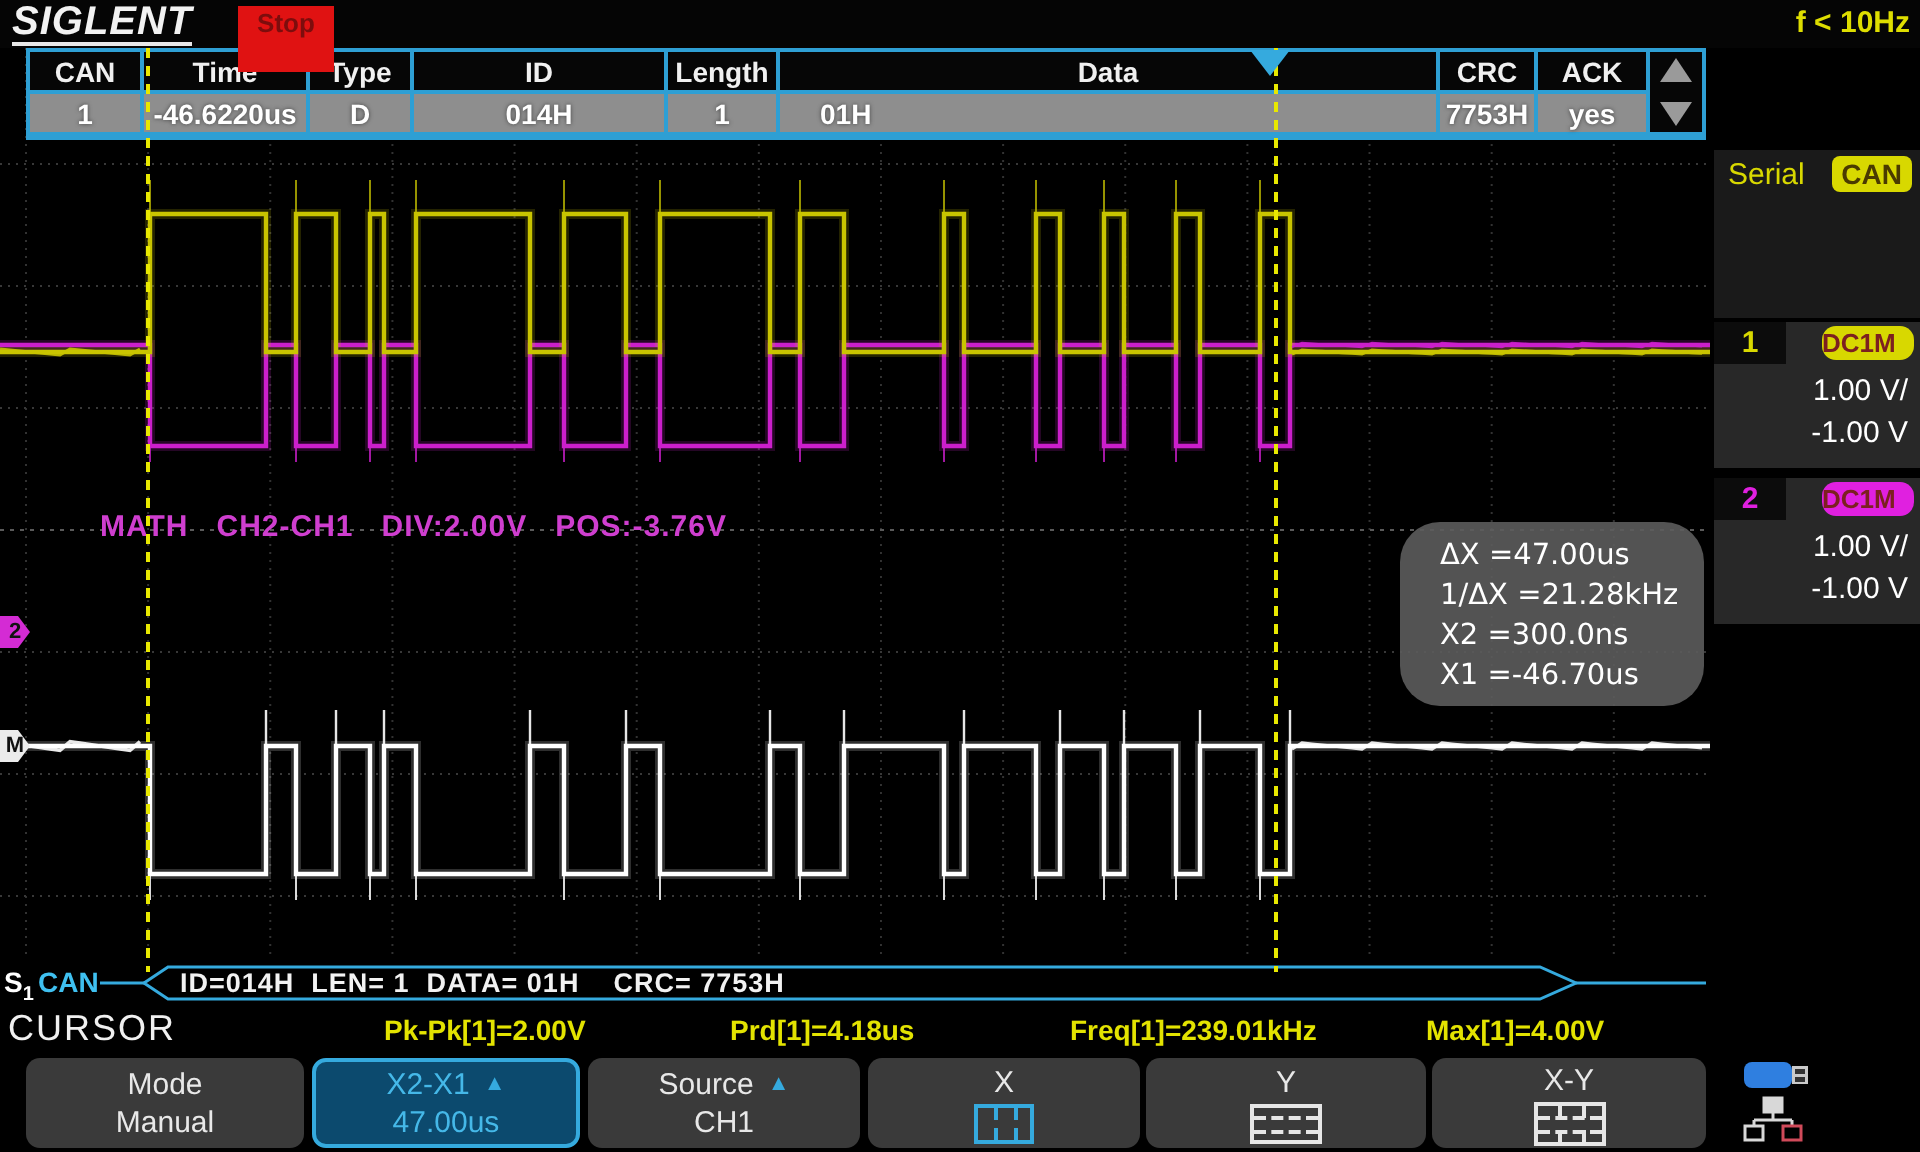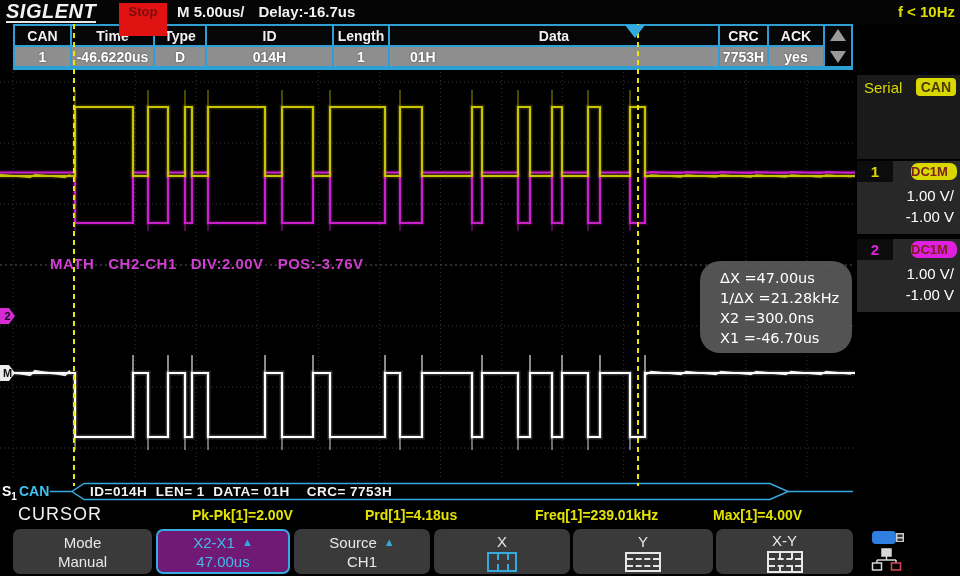--- a/index.html
+++ b/index.html
@@ -48,28 +48,28 @@
   .marker-ch2{top:284px;background:#d42bd4;}
   .marker-math{top:341px;background:#ececec;}
   
   .bus-src{position:absolute;left:2px;top:459px;color:#ffffff;font-size:14px;font-weight:700;z-index:6;}
   .bus-src sub{font-size:10px;}
   .bus-name{position:absolute;left:19px;top:459px;color:#3fc0f0;font-size:14px;font-weight:700;z-index:6;}
   .bus-text{position:absolute;left:90px;top:460px;color:#f2f2f2;font-size:13.5px;font-weight:700;
         white-space:pre;letter-spacing:.5px;z-index:6;}
   
   .measure-row{position:absolute;left:0;top:503px;width:960px;height:24px;background:#000;}
-  .cursor-mode-label{position:absolute;left:18px;top:1px;color:#f0f0f0;font-size:18px;letter-spacing:1px;}
+  .cursor-mode-label{position:absolute;left:4px;top:1px;color:#f0f0f0;font-size:18px;letter-spacing:1px;}
   .meas{position:absolute;top:4px;color:#e3e300;font-size:14px;font-weight:700;padding-left:35px;}
   
   .menu-btn{position:absolute;top:529px;height:45px;background:#3a3a3a;border-radius:7px;
         color:#e8e8e8;display:flex;flex-direction:column;align-items:center;justify-content:center;
         font-size:15px;line-height:19px;z-index:2;box-sizing:border-box;}
   .menu-btn .lblrow{display:flex;align-items:center;gap:7px;}
-  .menu-btn.selected{background:#701a75;border:2px solid #35aade;color:#45b8e8;}
+  .menu-btn.selected{background:#0c4a6e;border:2px solid #35aade;color:#45b8e8;}
   .up-arrow{color:#35aade;font-size:11px;line-height:11px;}
   .icon-rect{position:relative;box-sizing:border-box;margin-top:1px;}
   .icon-cursor-x{width:30px;height:20px;border:2px solid #35aade;}
   .icon-cursor-y{width:36px;height:20px;border:2px solid #e6e6e6;}
   .icon-cursor-xy{width:36px;height:22px;border:2px solid #e6e6e6;}
   .vdash{position:absolute;top:0;bottom:0;width:0;border-left:2px dashed #35aade;}
   .vdash.white{border-left-color:#e6e6e6;}
   .hdash{position:absolute;left:0;right:0;height:0;border-top:2px dashed #e6e6e6;}
   .corner{position:absolute;left:856px;top:527px;width:104px;height:49px;background:#000;}
   
@@ -195,24 +195,20 @@
     <div class="marker marker-ch2">2</div>
     <div class="marker marker-math">M</div>
     <div class="bus-src"><span>S</span><sub>1</sub></div>
     <div class="bus-name">CAN</div>
     <div class="bus-text">ID=014H  LEN= 1  DATA= 01H    CRC= 7753H</div>
   </div>
 
   <div class="topbar">
     <div class="logo">SIGLENT</div>
     <div class="stop-badge">Stop</div>
-    <div class="tb-group">
-      <span>M 5.00us/</span>
-      <span>Delay:-16.7us</span>
-    </div>
     <div class="freq-counter">f &lt; 10Hz</div>
   </div>
 
   <div class="decode-table">
     <div class="th">CAN</div>
     <div class="th">Time</div>
     <div class="th">Type</div>
     <div class="th">ID</div>
     <div class="th">Length</div>
     <div class="th">Data</div>

